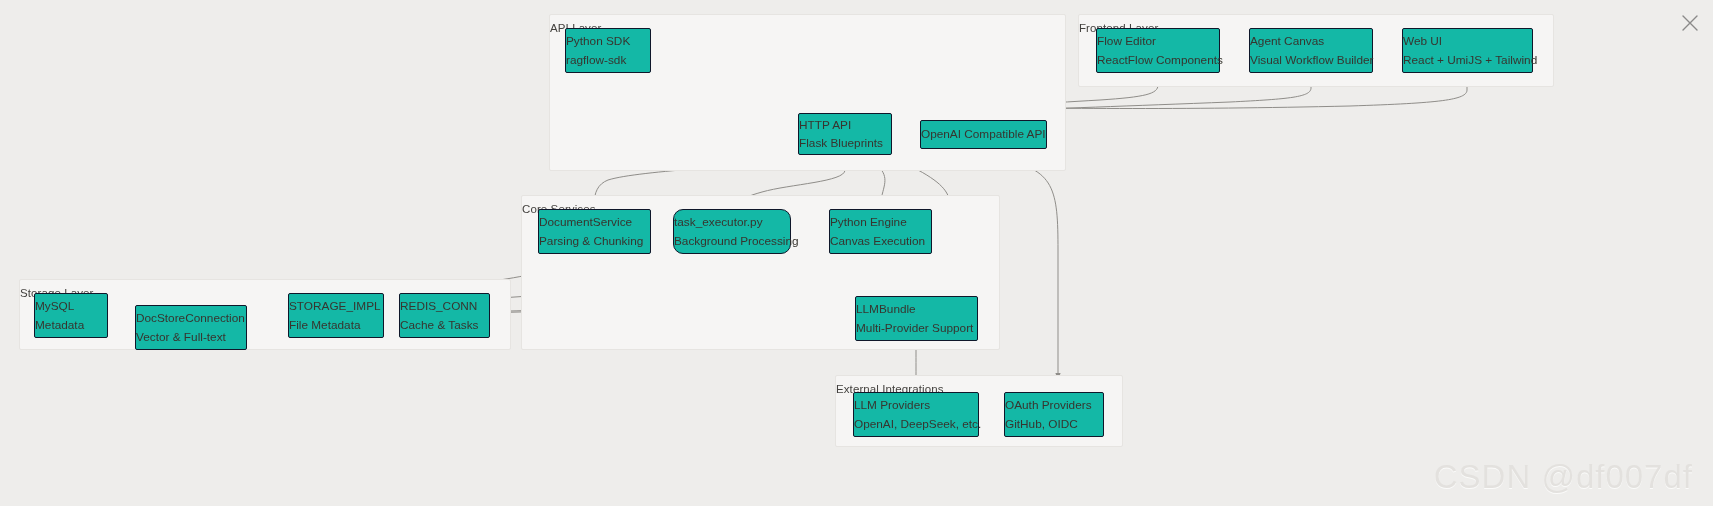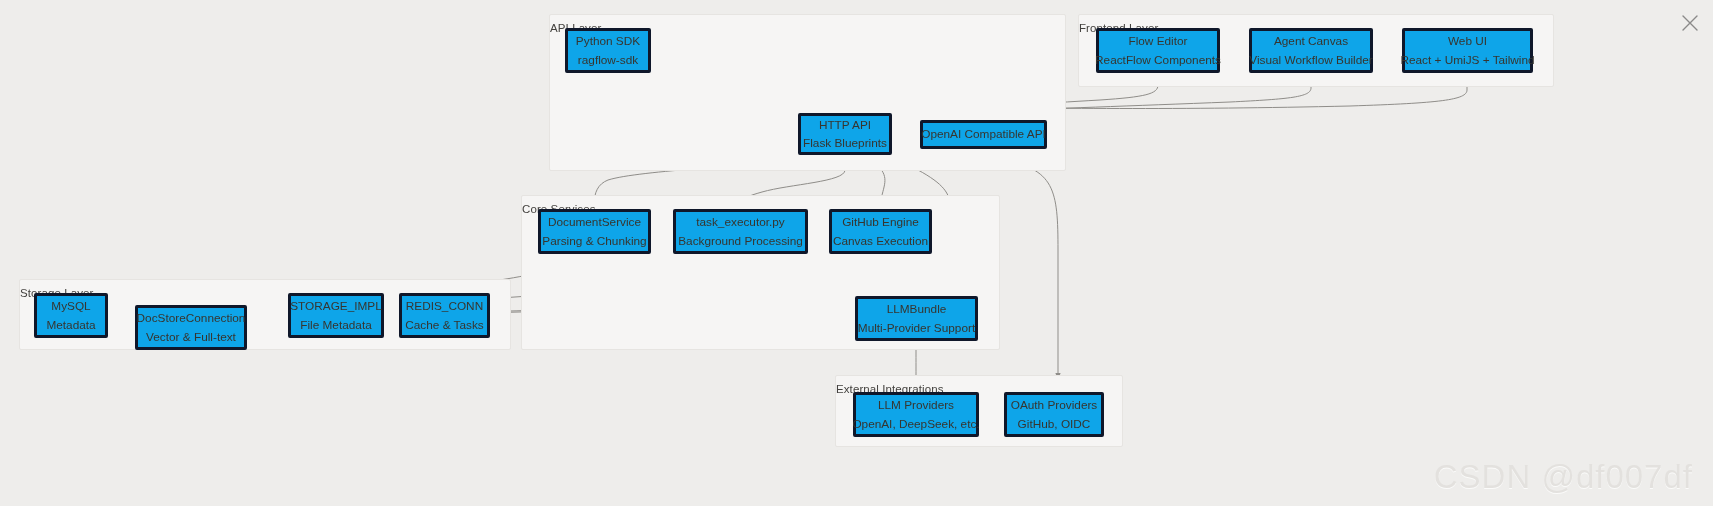--- a/index.html
+++ b/index.html
@@ -41,26 +41,26 @@
     top: 7px;
     left: 0;
     right: 0;
     font-size: 11.5px;
     color: #44423f;
     letter-spacing: .1px;
     white-space: nowrap;
   }
   .node {
     position: absolute;
-    background: #0ea5e9;
-    border: 3px solid #0f172a;
+    background: #14b8a6;
+    border: 1px solid #0f172a;
     border-radius: 2px;
     display: flex;
     flex-direction: column;
-    align-items: center;
+    align-items: flex-start;
     justify-content: center;
     box-sizing: border-box;
     line-height: 1.55;
   }
   .node .t1 {
     font-size: 11.8px;
     color: #37352f;
     white-space: nowrap;
   }
   .node .t2 {
@@ -182,27 +182,27 @@
 
   <div class="group" style="left:521px; top:195px; width:477px; height:153px;">
     <div class="group-label">Core Services</div>
   </div>
 
   <div class="node" style="left:538px; top:209px; width:113px; height:45px;">
     <div class="t1">DocumentService</div>
     <div class="t2">Parsing &amp; Chunking</div>
   </div>
 
-  <div class="node" style="left:673px; top:209px; width:135px; height:45px;">
+  <div class="node" style="left:673px; top:209px; width:118px; height:45px;border-radius:10px;">
     <div class="t1">task_executor.py</div>
     <div class="t2">Background Processing</div>
   </div>
 
   <div class="node" style="left:829px; top:209px; width:103px; height:45px;">
-    <div class="t1">GitHub Engine</div>
+    <div class="t1">Python Engine</div>
     <div class="t2">Canvas Execution</div>
   </div>
 
   <div class="node" style="left:855px; top:296px; width:123px; height:45px;">
     <div class="t1">LLMBundle</div>
     <div class="t2">Multi-Provider Support</div>
   </div>
 
   <div class="group" style="left:19px; top:279px; width:490px; height:69px;">
     <div class="group-label">Storage Layer</div>

